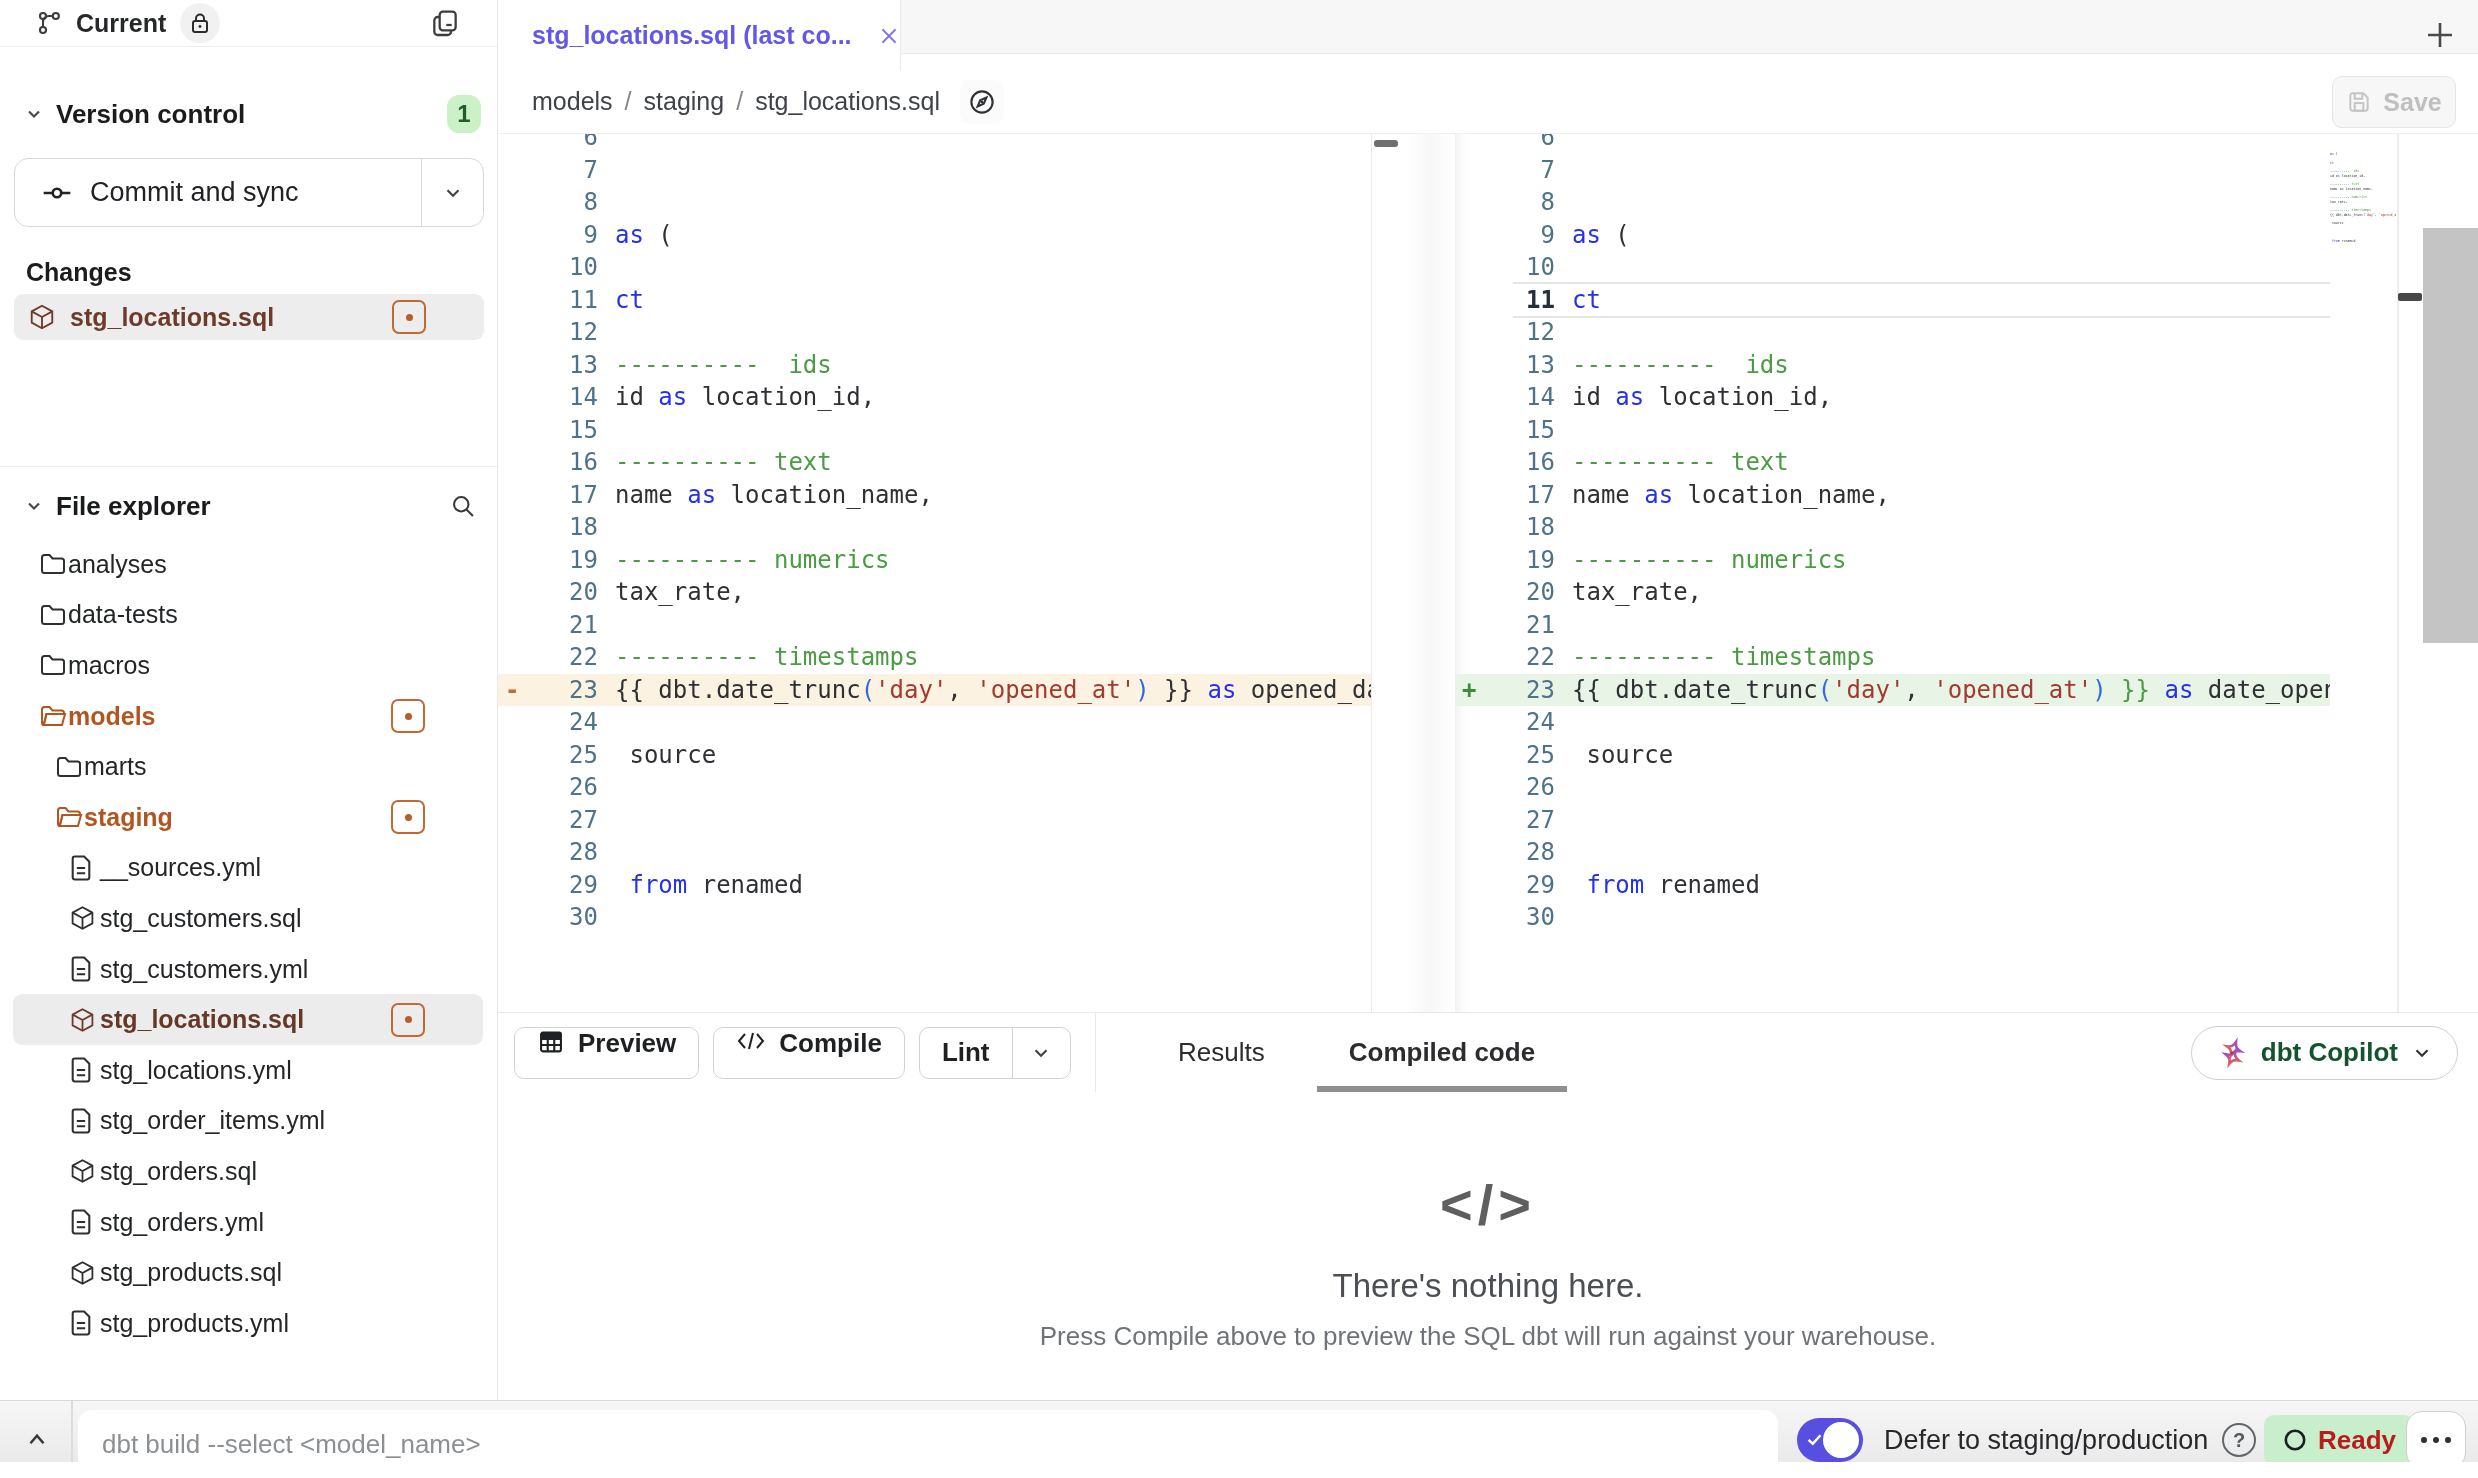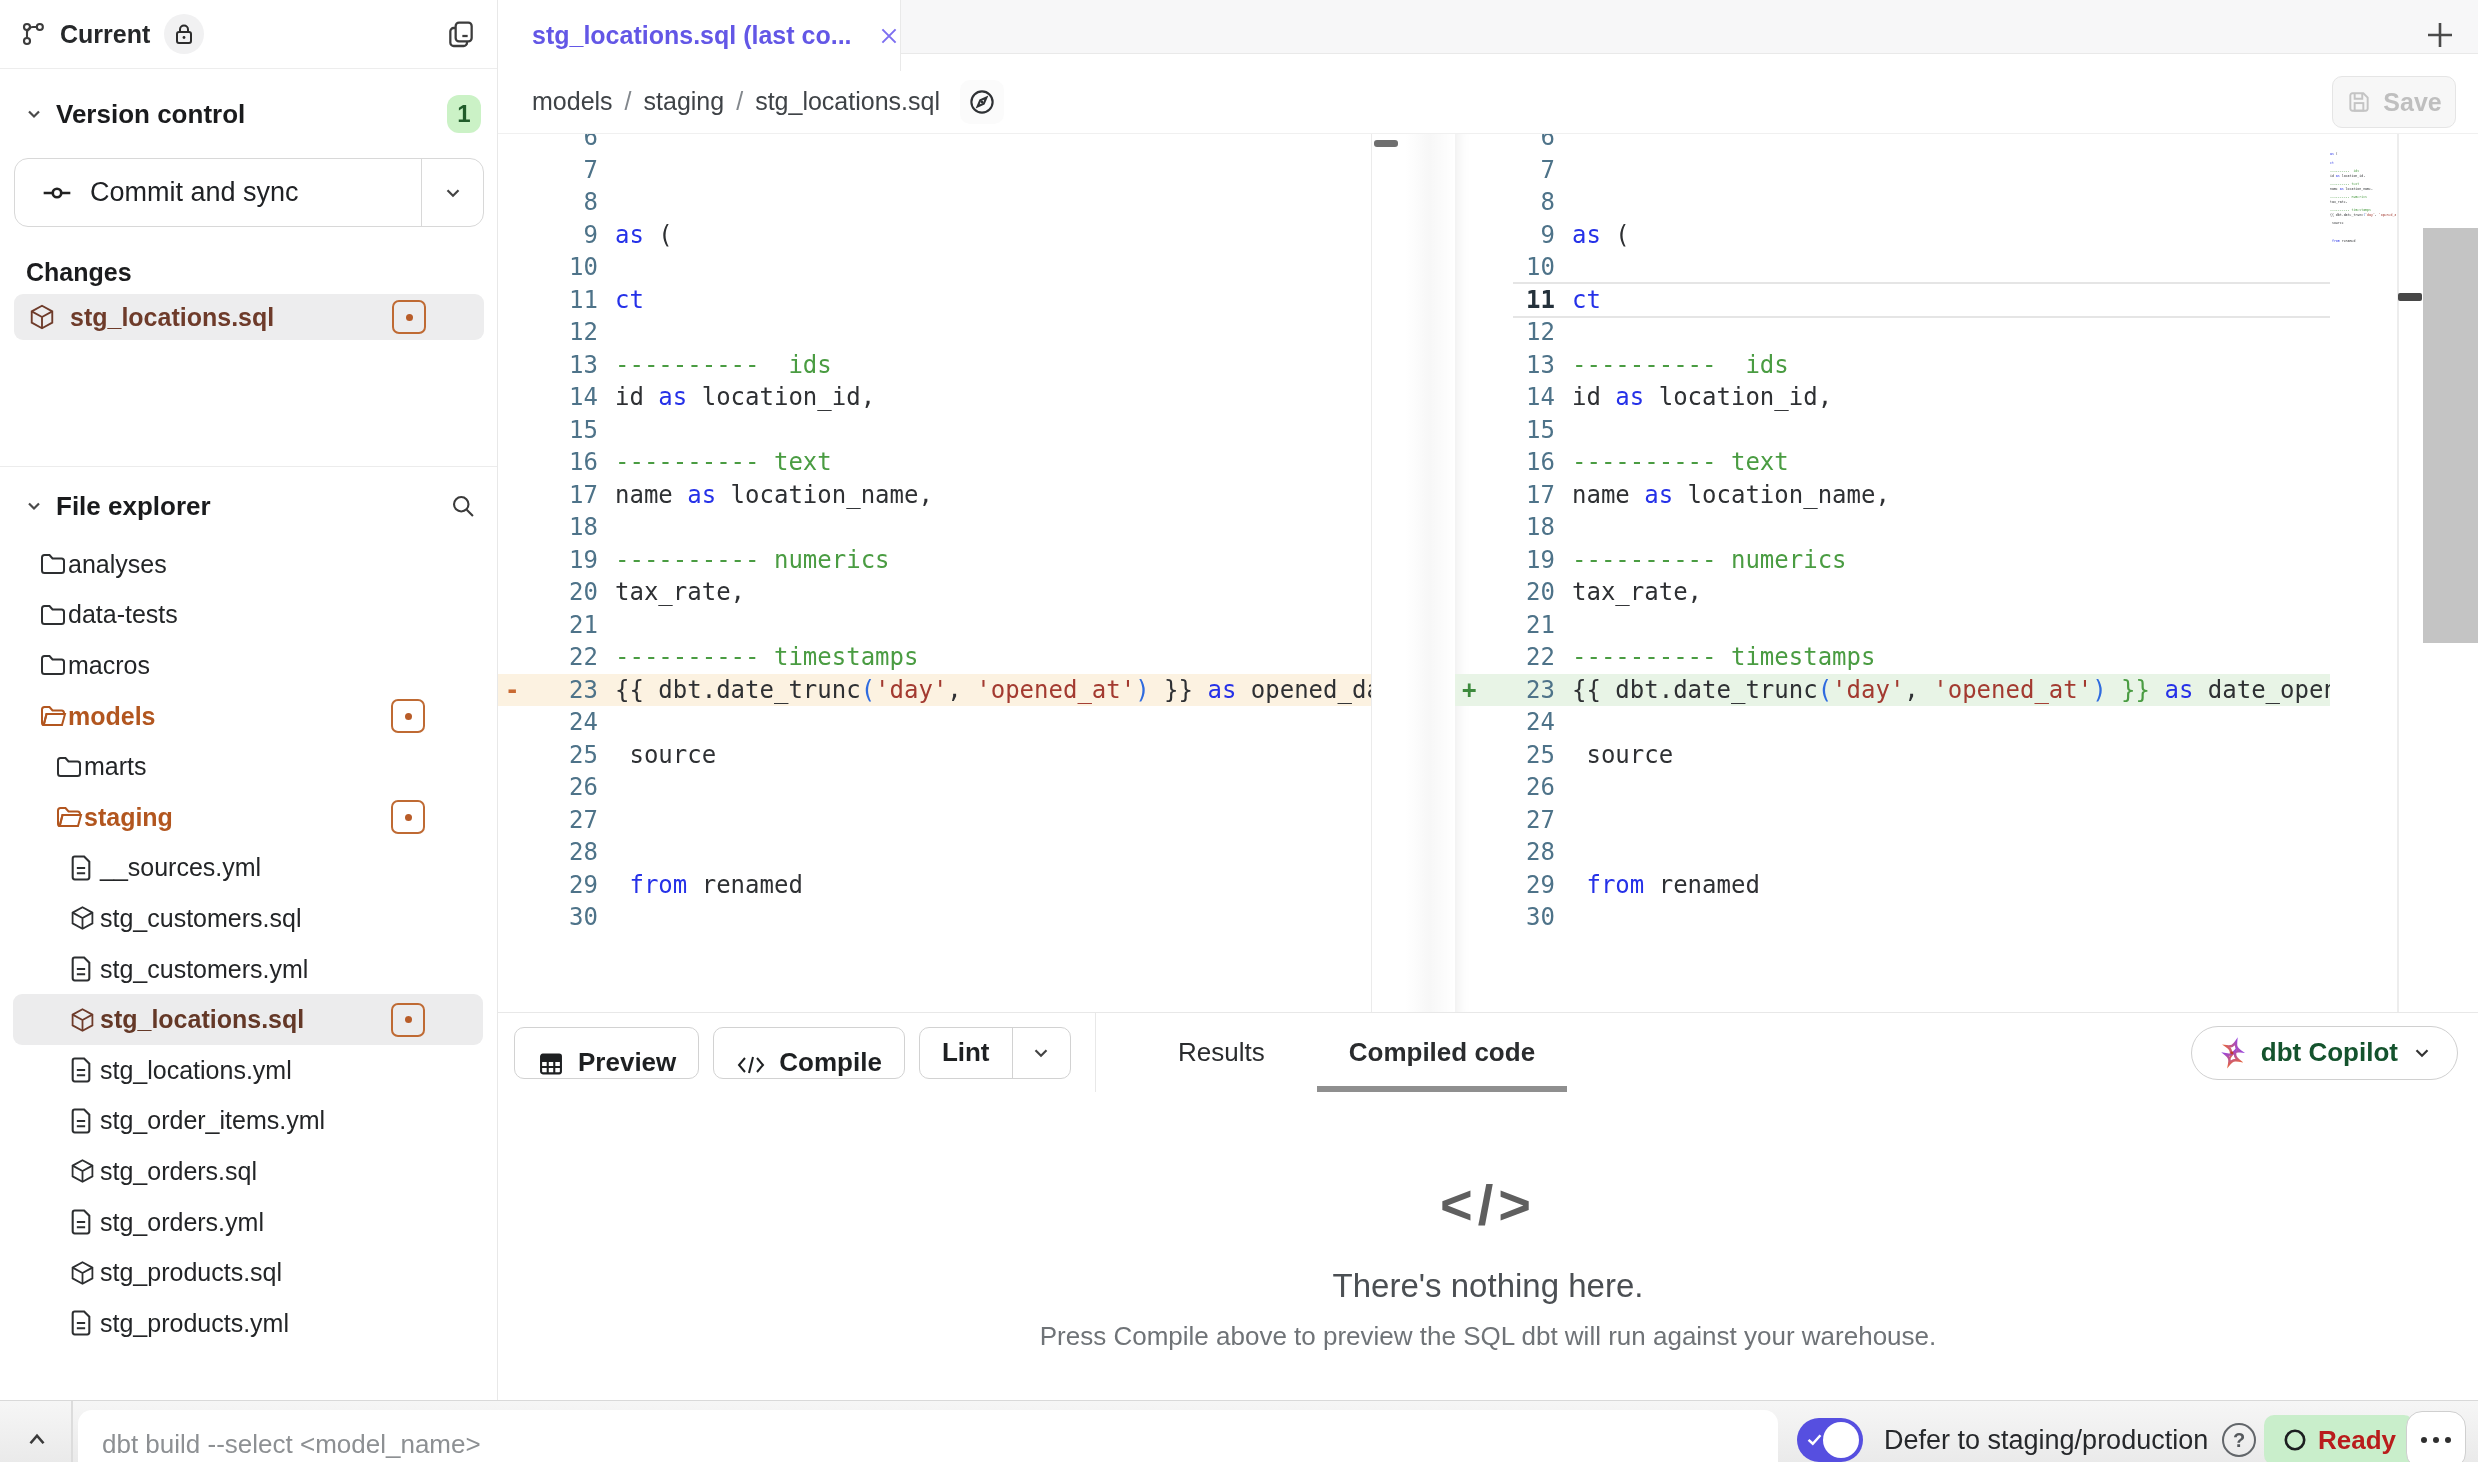--- a/index.html
+++ b/index.html
@@ -2,21 +2,21 @@
 <html><head>
 <meta charset="utf-8">
 <style>
   *{box-sizing:border-box;margin:0;padding:0}
   html,body{width:2478px;height:1478px}
   body{position:relative;overflow:hidden;background:#fff;font-family:"Liberation Sans",sans-serif;color:#222}
   svg{display:block}
 
   
   .sidebar{position:absolute;left:0;top:0;width:498px;height:1400px;background:#fff;border-right:1.5px solid #e8e8e8}
-  .sb-header{position:absolute;left:0;top:0;right:0;height:69px;border-bottom:1.5px solid #ededed;display:flex;align-items:center;padding:0 20px}
+  .sb-header{position:absolute;left:0;top:0;right:0;height:47px;border-bottom:1.5px solid #ededed;display:flex;align-items:center;padding:0 36px}
   .branch-label{font-size:25px;font-weight:600;color:#26282a;margin-left:12px}
   .lock-chip{margin-left:14px;width:40px;height:40px;border-radius:50%;background:#f1f1f2;display:flex;align-items:center;justify-content:center}
   .copy-btn{margin-left:auto}
   .vc-title-row{position:absolute;left:24px;right:16px;top:94px;height:40px;display:flex;align-items:center}
   .vc-title{font-size:26px;font-weight:700;color:#1a1b1d;margin-left:12px}
   .vc-badge{margin-left:auto;min-width:34px;height:38px;padding:0 8px;border-radius:12px;background:#cbf2c6;color:#215c2a;font-size:24px;font-weight:600;display:flex;align-items:center;justify-content:center}
   .commit-btn{position:absolute;left:14px;top:158px;width:470px;height:69px;border:1.5px solid #d8d8d8;border-radius:14px;background:#fff;display:flex;align-items:stretch}
   .commit-main{flex:1;display:flex;align-items:center;padding-left:26px;gap:17px}
   .commit-label{font-size:27px;font-weight:400;color:#202225}
   .commit-caret{width:62px;border-left:1.5px solid #d8d8d8;display:flex;align-items:center;justify-content:center}
@@ -76,21 +76,21 @@
   .c-br{color:#2f6bdf}
   .c-pl{color:#2e3033}
   .minimap{position:absolute;left:1832px;top:5px;width:66px;height:300px;overflow:hidden}
   .minimap-inner{width:260px;transform:scale(0.27);transform-origin:0 0;font-family:"DejaVu Sans Mono",monospace;font-size:12px;line-height:16px;white-space:pre}
   .mm-track{position:absolute;left:1899px;width:1.5px;top:0;bottom:0;background:#ededed}
   .mm-thumb{position:absolute;left:1900px;top:159px;width:24px;height:8px;border-radius:2px;background:#474747}
   .big-scrollbar{position:absolute;right:0;width:55px;top:94px;height:415px;background:#c4c4c4}
 
   
   .toolbar{position:absolute;left:0;right:0;top:1012px;height:80px;border-top:1.5px solid #e8e8e8;display:flex;align-items:center;padding-left:16px}
-  .tb-btn{height:52px;border:1.5px solid #d2d2d2;border-radius:10px;background:#fff;display:flex;align-items:flex-end;gap:13px;padding:0 22px;font-size:26px;font-weight:600;color:#1e2022;margin-right:14px}
+  .tb-btn{height:52px;border:1.5px solid #d2d2d2;border-radius:10px;background:#fff;display:flex;align-items:flex-start;gap:13px;padding:0 22px;font-size:26px;font-weight:600;color:#1e2022;margin-right:14px}
   .lint-split{height:52px;border:1.5px solid #d2d2d2;border-radius:10px;background:#fff;display:flex;align-items:stretch;margin-right:14px}
   .lint-main{display:flex;align-items:center;padding:0 22px;font-size:26px;font-weight:600;color:#1e2022}
   .lint-caret{width:58px;border-left:1.5px solid #d2d2d2;display:flex;align-items:center;justify-content:center}
   .tb-sep{width:1.5px;align-self:stretch;background:#e8e8e8;margin-left:10px}
   .tb-tabs{display:flex;align-self:stretch;margin-left:40px}
   .tb-tab{display:flex;align-items:center;padding:0 42px;font-size:26px;color:#2a2c2e;position:relative}
   .tb-tab.active{font-weight:600}
   .tb-tab.active::after{content:"";position:absolute;left:10px;right:10px;bottom:0;height:6px;background:#8f8f8f}
   .copilot-btn{margin-left:auto;margin-right:20px;height:54px;border:1.5px solid #d0d0d0;border-radius:27px;background:#fff;display:flex;align-items:center;gap:13px;padding:0 24px}
   .copilot-label{font-size:26px;font-weight:700;color:#14532d}

